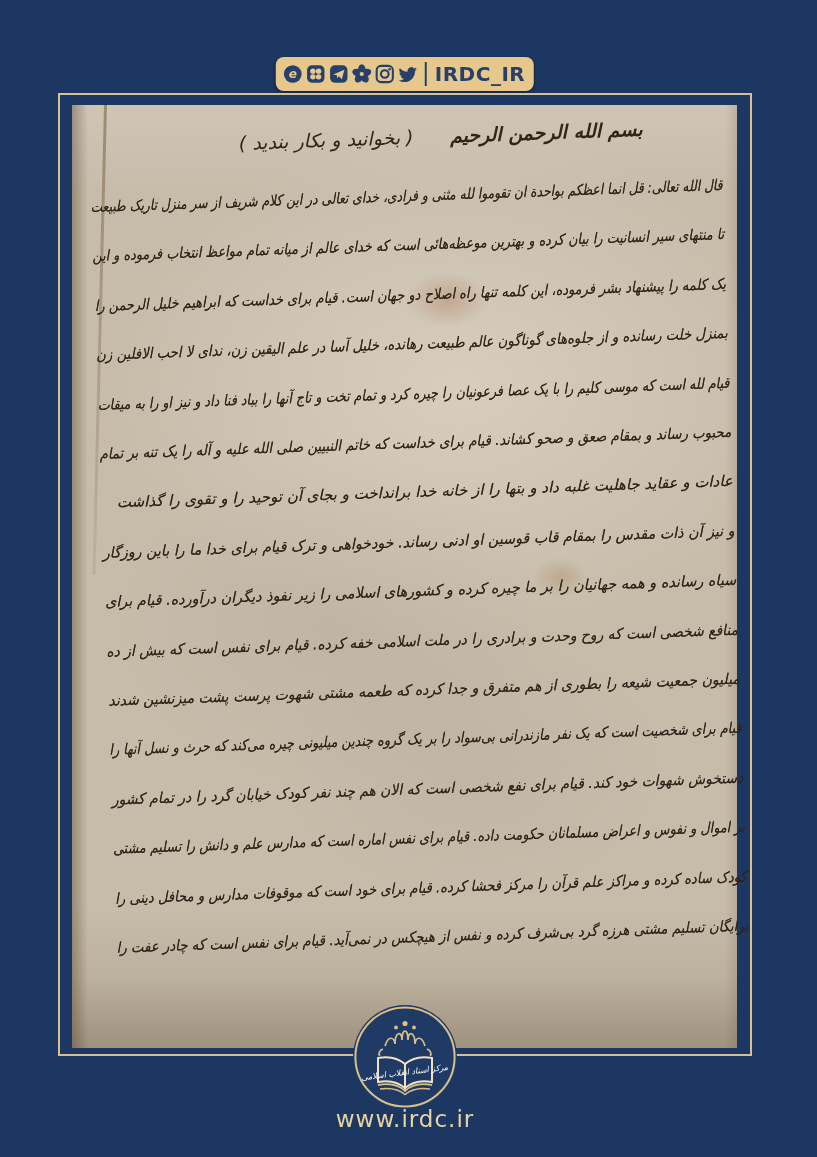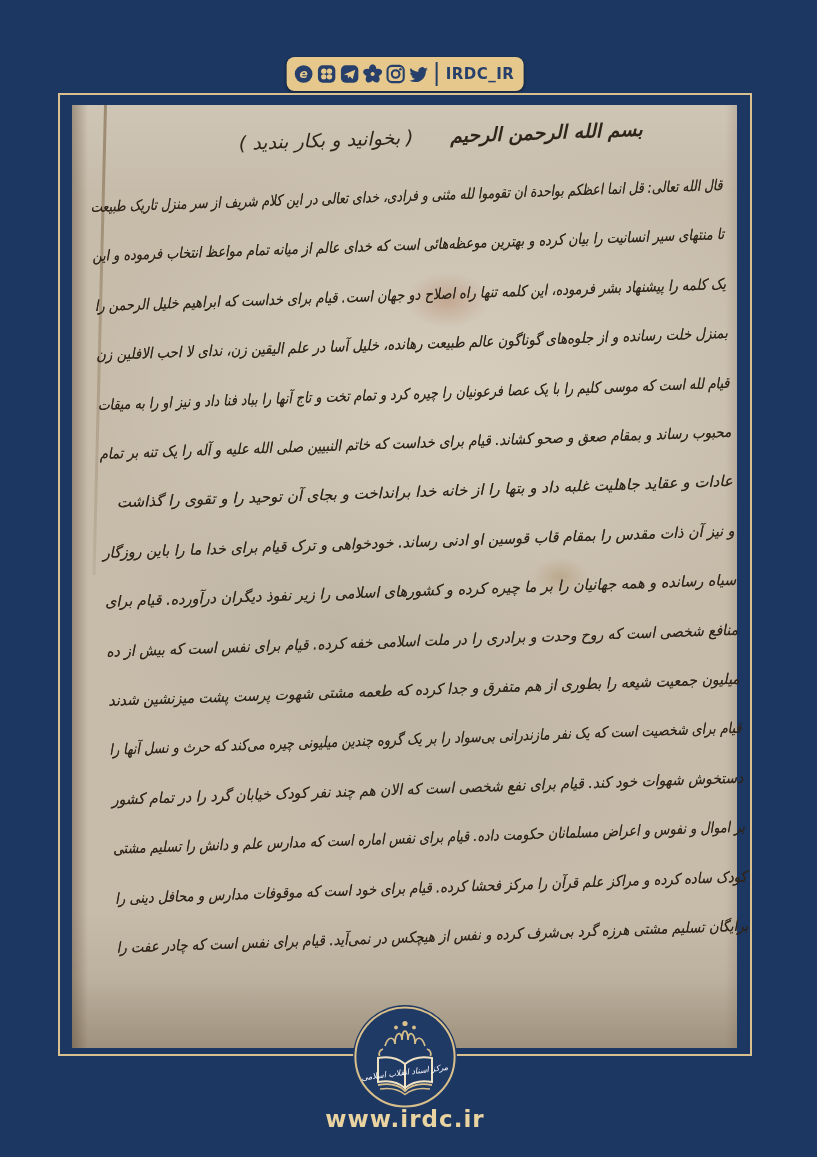--- a/index.html
+++ b/index.html
@@ -10,21 +10,21 @@
   }
   
   .badge{
     position:absolute;top:57px;left:405px;transform:translateX(-50%);
     height:34px;background:#e6c88c;border-radius:8px;
     display:flex;align-items:center;padding:0 9px 0 7px;gap:3px;
     box-shadow:0 1px 3px rgba(0,0,0,.45);
   }
   .badge svg{width:20px;height:20px;display:block;}
   .badge .divider{width:2px;height:24px;background:#27406b;margin:0 5px 0 4px;}
-  .badge .handle{color:#27406b;font-weight:bold;font-size:15px;letter-spacing:.5px;line-height:34px;}
+  .badge .handle{color:#27406b;font-weight:bold;font-size:20px;letter-spacing:.5px;line-height:34px;}
   
   .frame{
     position:absolute;left:58px;top:93px;width:690px;height:959px;
     border:2px solid #d9c08e;
   }
   
   .paper{
     position:absolute;left:72px;top:105px;width:665px;height:943px;
     background-color:#c7bcaa;
     background-image:
@@ -56,21 +56,21 @@
   .ms-basmala{letter-spacing:1px;}
   .ms-annotation{font-weight:normal;}
   .ms-line{
     font-size:15px;line-height:49.4px;white-space:nowrap;text-align:right;
     text-shadow:0 0 .5px rgba(47,37,26,.8);
   }
   
   .logo{position:absolute;left:352px;top:1004px;width:106px;height:106px;}
   .site-url{
     position:absolute;top:1106px;left:405px;transform:translateX(-50%);
-    color:#e9d3a0;font-size:23px;font-weight:bold;letter-spacing:1px;
+    color:#e9d3a0;font-size:23px;font-weight:normal;letter-spacing:1px;
   }
 </style>
 </head>
 <body>
 
 <div class="badge">
   <svg viewBox="0 0 23 23">
     <circle cx="11.5" cy="11.5" r="10.2" fill="#27406b"></circle>
     <text x="11.5" y="16.6" text-anchor="middle" font-size="14" font-weight="bold" font-style="italic" fill="#e6c88c">e</text>
   </svg>

